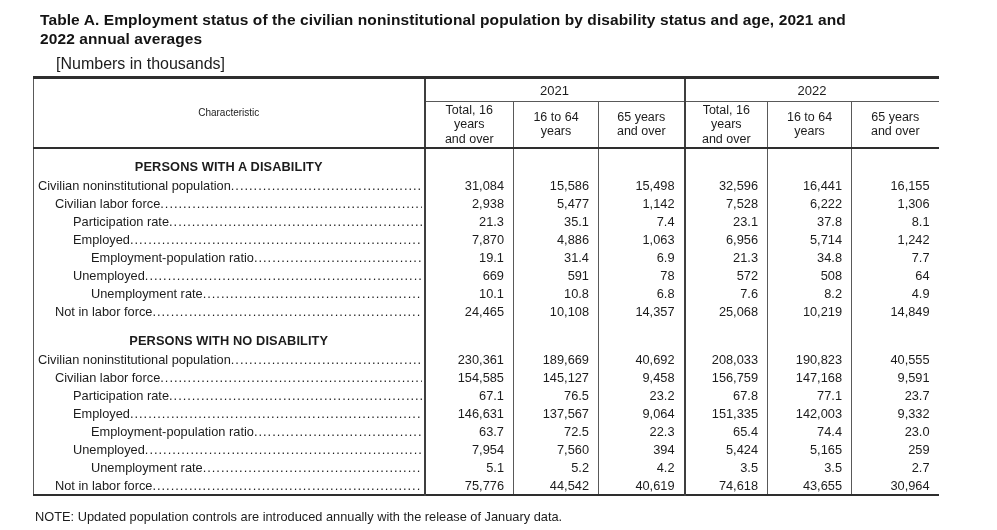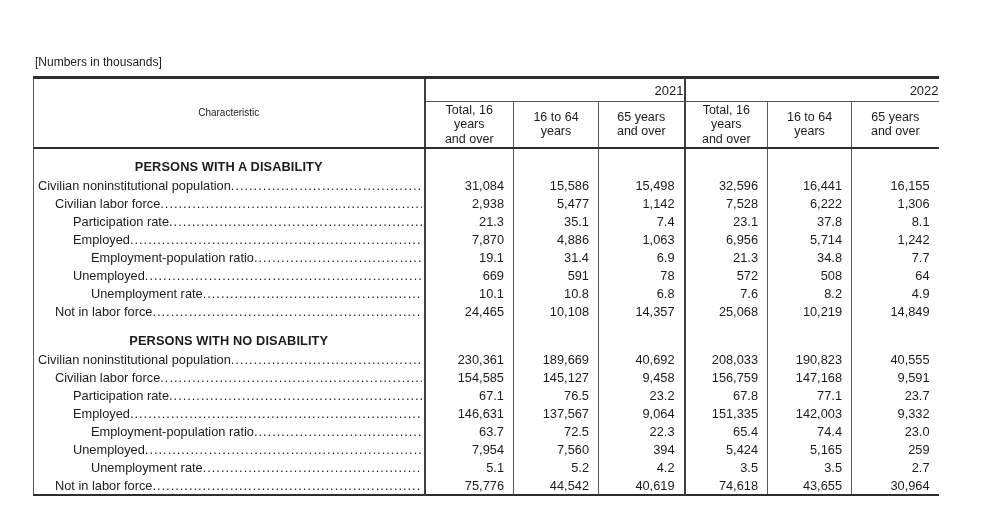--- a/index.html
+++ b/index.html
@@ -6,41 +6,41 @@
   html,body { background:#ffffff; }
   .page {
     position:relative; width:997px; height:530px; background:#ffffff;
     font-family:"Liberation Sans","DejaVu Sans",sans-serif; color:#1c1c1c; overflow:hidden;
   }
   .title {
     position:absolute; left:40px; top:11px; width:900px;
     font-size:15.5px; font-weight:bold; line-height:18.5px; color:#141414;
     white-space:pre-line; letter-spacing:0.1px;
   }
-  .subtitle { position:absolute; left:35px; top:55px; font-size:12px; color:#1c1c1c; }
+  .subtitle { position:absolute; left:56px; top:55px; font-size:16px; color:#1c1c1c; }
   .note { position:absolute; left:35px; top:509px; font-size:12.8px; color:#1c1c1c; }
 
   table.tbl {
     position:absolute; left:33px; top:76px; width:905px;
     border-collapse:collapse; table-layout:fixed;
     border-top:3px solid #2e2e2e;
     border-bottom:2px solid #2e2e2e;
     border-left:1px solid #595959;
     font-size:12.8px; color:#1c1c1c;
   }
   col.c-char { width:391px; }
   col.c1 { width:89px; } col.c2 { width:85px; } col.c3 { width:86px; }
   col.c4 { width:83px; } col.c5 { width:84px; } col.c6 { width:87px; }
 
   th { font-weight:normal; }
   th.char {
     border-right:2px solid #3f3f3f; border-bottom:2px solid #2e2e2e;
     text-align:center; vertical-align:middle; font-size:10px;
   }
-  tr.years th.yr { height:24px; border-bottom:1px solid #595959; text-align:right; vertical-align:middle; font-size:13px; }
+  tr.years th.yr { height:24px; border-bottom:1px solid #595959; text-align:center; vertical-align:middle; font-size:13px; }
   th.y2022 { border-left:2px solid #3f3f3f; }
   tr.cols th { height:46px; border-bottom:2px solid #2e2e2e; text-align:center; vertical-align:middle;
     font-size:12.5px; line-height:14.5px; white-space:pre-line; }
 
   .bl1 { border-left:1px solid #595959; }
   .bl2 { border-left:2px solid #3f3f3f; }
 
   td.cc { border-right:2px solid #3f3f3f; vertical-align:middle; overflow:hidden;margin-top:29px; }
   td.v  { text-align:right; padding-right:9px; vertical-align:middle; }
 
@@ -55,20 +55,22 @@
   .dots::before { content:"........................................................................................................................................"; }
   .l0 .lbl { padding-left:4px; }
   .l1 .lbl { padding-left:21px; }
   .l2 .lbl { padding-left:39px; }
   .l3 .lbl { padding-left:57px; }
 </style>
 </head>
 <body>
 
 <div class="page">
+  <div class="title">Table A. Employment status of the civilian noninstitutional population by disability status and age, 2021 and
+2022 annual averages</div>
   <div class="subtitle">[Numbers in thousands]</div>
 
   <table class="tbl">
     <colgroup>
       <col class="c-char">
         <col class="c1">
         <col class="c2">
         <col class="c3">
         <col class="c4">
         <col class="c5">
@@ -337,13 +339,14 @@
         <td class="v">75,776</td>
         <td class="v bl1">44,542</td>
         <td class="v bl1">40,619</td>
         <td class="v bl2">74,618</td>
         <td class="v bl1">43,655</td>
         <td class="v bl1">30,964</td>
       </tr>
     </tbody>
   </table>
 
+  <div class="note">NOTE: Updated population controls are introduced annually with the release of January data.</div>
 </div>
 
 </body></html>

